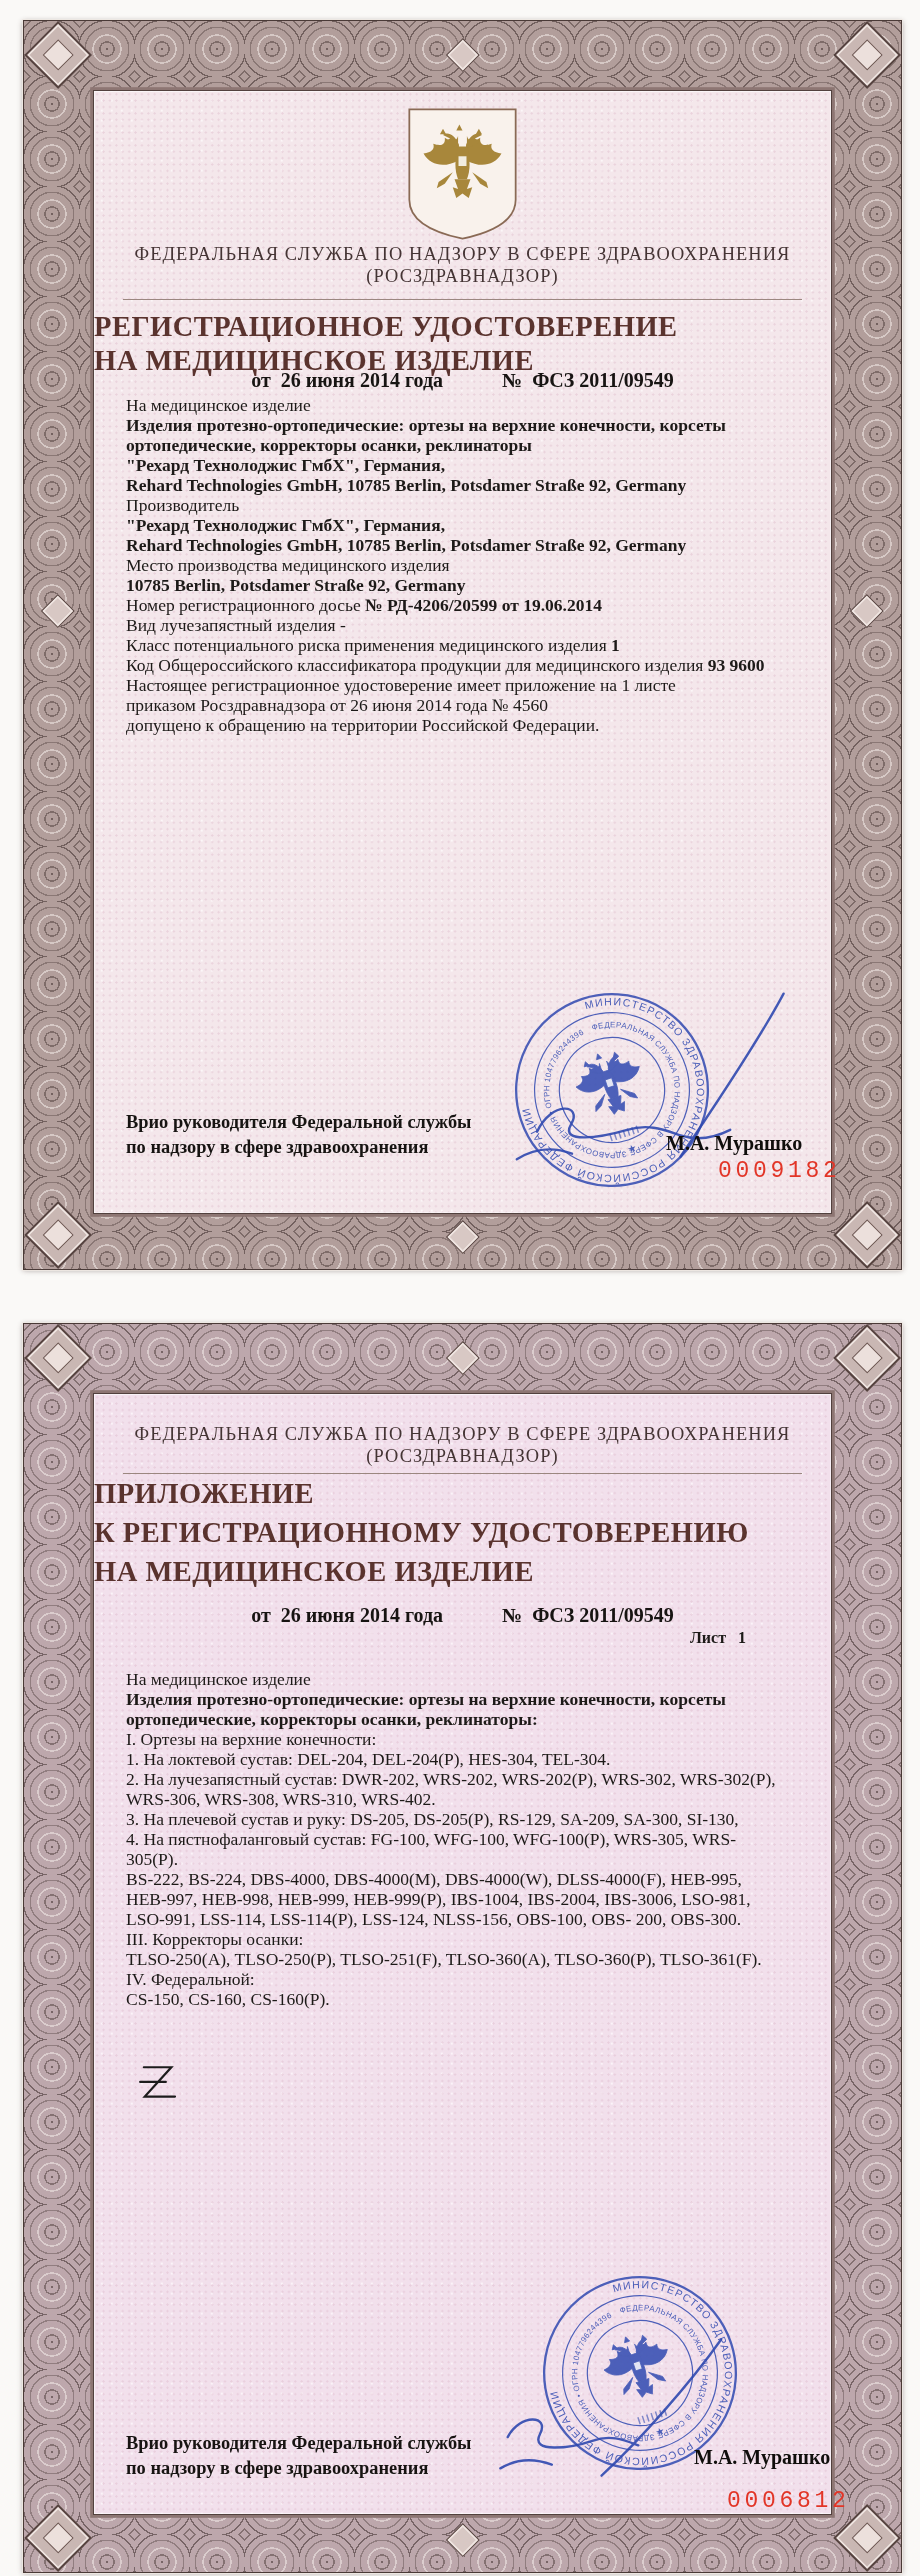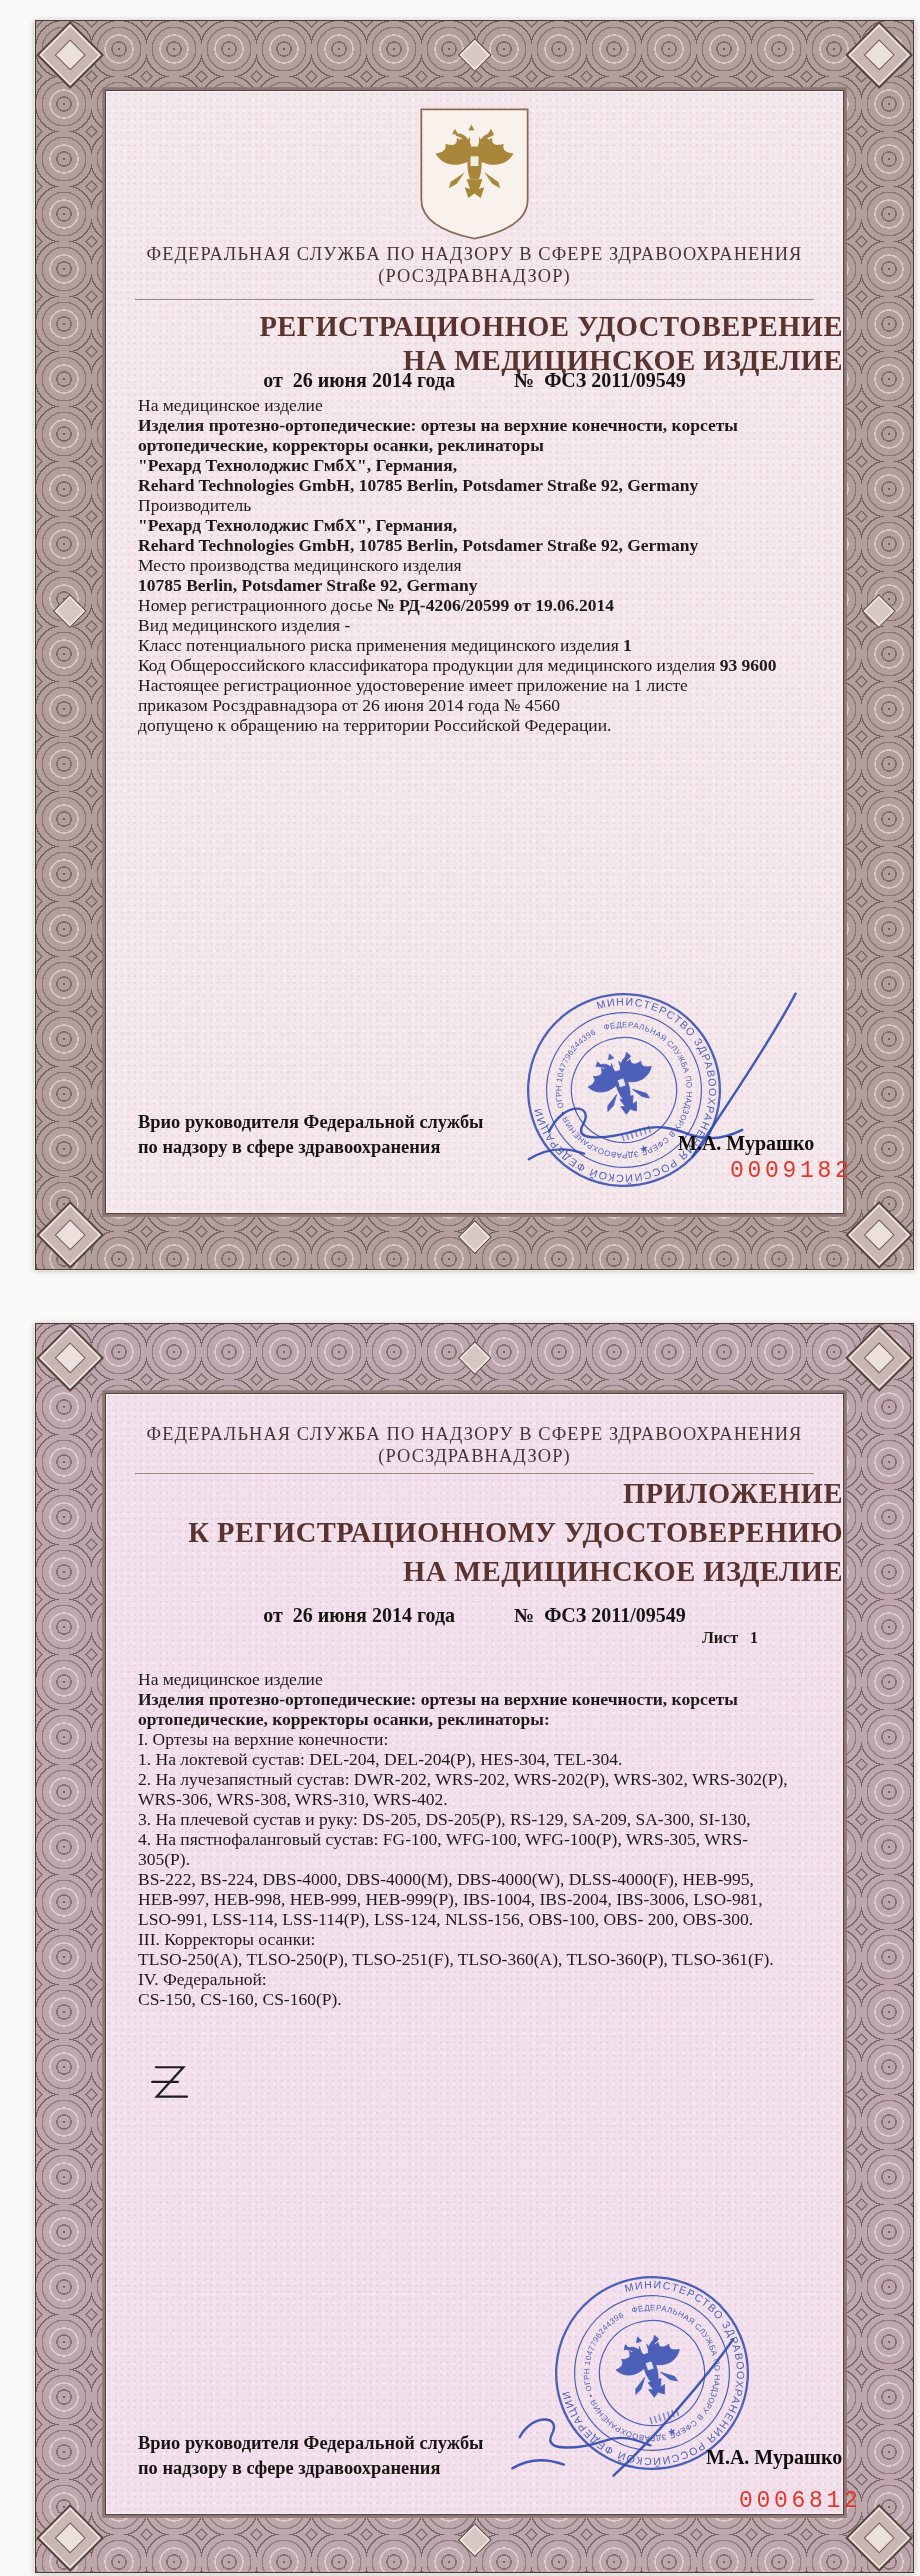--- a/index.html
+++ b/index.html
@@ -16,21 +16,20 @@
     background-color:#b29e9b;
     background-image:
       repeating-radial-gradient(circle at 28px 28px,
         rgba(62,46,44,.55) 0 1.4px, transparent 1.4px 6.4px,
         rgba(62,46,44,.45) 6.4px 7.8px, transparent 7.8px 13px,
         rgba(244,236,232,.55) 13px 14.7px, transparent 14.7px 21px,
         rgba(62,46,44,.35) 21px 22.5px, transparent 22.5px 28px);
     background-size:55px 55px;
     border:1.8px solid #4a3a37;
     box-shadow:0 0 0 0.9px #efe9e4, 0 0.9px 5.5px rgba(60,40,40,.45);
-    margin-left:12px;
   }
   .page.p2{background-color:#bda7ac;}
   .inner{
     position:absolute;left:69px;right:69px;top:69px;
     background-color:#f4e7eb;
     background-image:
       radial-gradient(rgba(214,170,190,.33) 0.9px, transparent 1.3px),
       radial-gradient(rgba(255,255,255,.65) 0.9px, transparent 1.3px);
     background-size:6.4px 6.4px, 10px 10px;
     background-position:0 0, 2.8px 4.6px;
@@ -50,21 +49,21 @@
   .ediamond::before{content:"";position:absolute;inset:3.7px;transform:rotate(45deg);
     border:1.8px solid #564340;background:#d8c8c4;box-shadow:inset 0 0 0 1.8px #f0e6e2;}
   .e-top{top:18.4px;left:50%;margin-left:-15.6px}
   .e-bottom{bottom:16.6px;left:50%;margin-left:-15.6px}
   .e-left{left:18.4px;top:46%;}
   .e-right{right:18.4px;top:46%;}
   
   .hdr{position:absolute;left:0;right:0;text-align:center;
     font-size:18.4px;letter-spacing:1.1px;color:#443434;line-height:22px;}
   .divider{position:absolute;left:4%;width:92%;border-top:0.9px solid #9b8780;}
-  .doc-title{position:absolute;left:0;right:0;text-align:right;
+  .doc-title{position:absolute;left:0;right:0;text-align:left;
     font-weight:bold;color:#5a332e;font-size:28.5px;line-height:34px;letter-spacing:0.5px;}
   .p2 .doc-title{line-height:39px;}
   .dateline{position:absolute;left:0;right:0;text-align:center;
     font-weight:bold;font-size:20px;color:#171412;}
   .ws{white-space:pre;}
   .num-gap{margin-left:59px;}
   .sheet{position:absolute;right:85px;font-weight:bold;font-size:16px;white-space:pre;text-align:right;}
   .body{position:absolute;left:32px;right:26px;font-size:17.5px;line-height:20px;}
   .body p{margin:0;}
   .b{font-weight:bold;}
@@ -148,21 +147,21 @@
 
       <p>Производитель</p>
       <p class="b">"Рехард Технолоджис ГмбХ", Германия,</p>
       <p class="b mt11">Rehard Technologies GmbH, 10785 Berlin, Potsdamer Straße 92, Germany</p>
 
       <p>Место производства медицинского изделия</p>
       <p class="b mt11">10785 Berlin, Potsdamer Straße 92, Germany</p>
 
       <p class="mt11"><span>Номер регистрационного досье </span><span class="b">№ РД-4206/20599 от 19.06.2014</span></p>
 
-      <p class="mt15">Вид медицинского изделия -</p>
+      <p class="mt15">Вид лучезапястный изделия -</p>
 
       <p class="mt15"><span>Класс потенциального риска применения медицинского изделия </span><span class="b">1</span></p>
 
       <p class="mt14"><span>Код Общероссийского классификатора продукции для медицинского изделия </span><span class="b">93 9600</span></p>
 
       <p class="mt15">Настоящее регистрационное удостоверение имеет приложение на 1 листе</p>
 
       <p>приказом Росздравнадзора от 26 июня 2014 года № 4560</p>
       <p>допущено к обращению на территории Российской Федерации.</p>
     </div>

